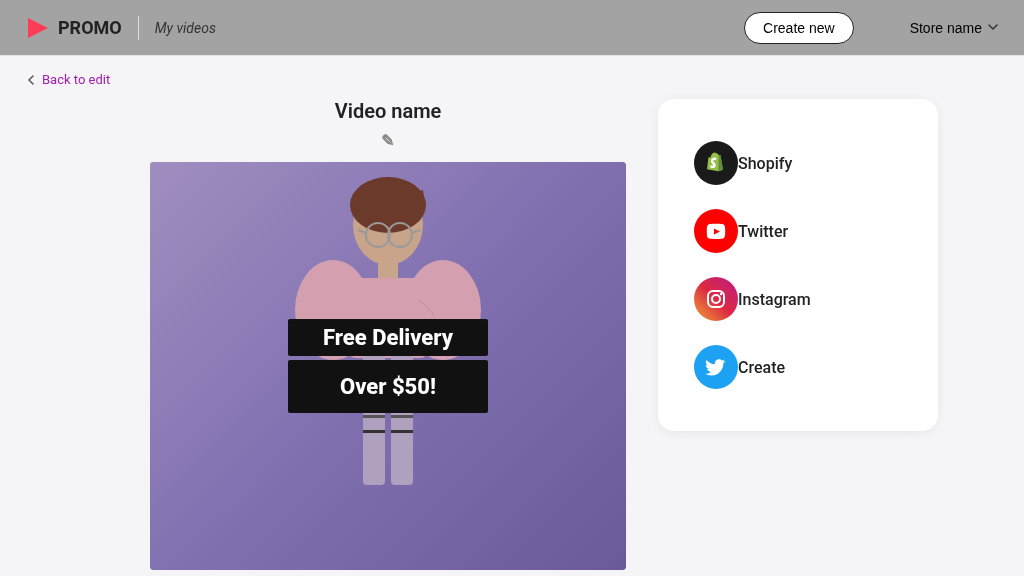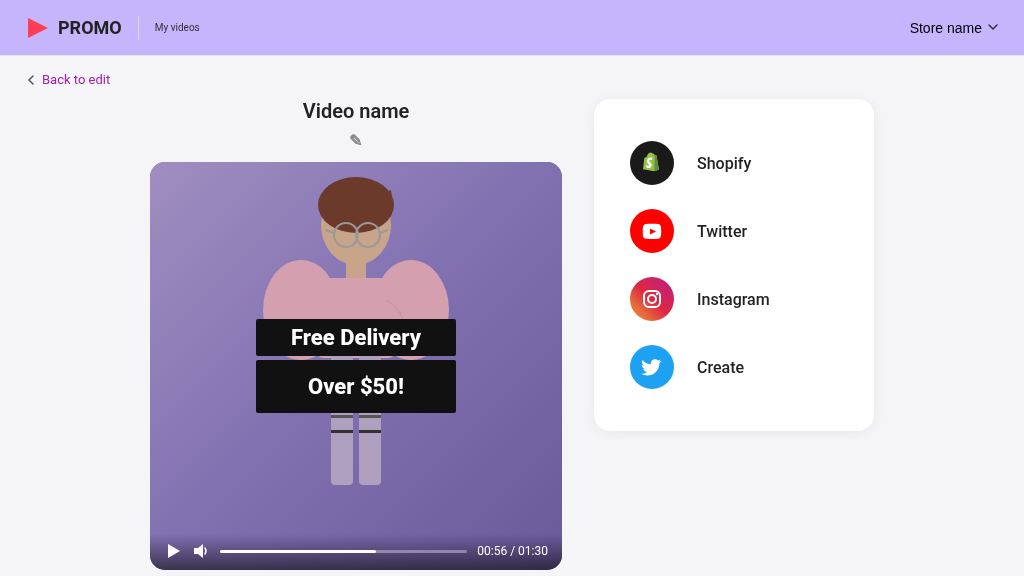--- a/index.html
+++ b/index.html
@@ -1,28 +1,28 @@
 <!DOCTYPE html>
 <html><head>
   <meta charset="utf-8">
   <style>
     * { box-sizing: border-box; margin: 0; padding: 0; }
     body { font-family: -apple-system, BlinkMacSystemFont, 'Segoe UI', Roboto, sans-serif; background: #f5f5f7; min-height: 576px; }
 
     
     .header {
       display: flex; align-items: center; justify-content: space-between;
-      background: #c4b5fd; padding: 0 24px; height: 56px;
+      background: #a3a3a3; padding: 0 24px; height: 56px;
       border-bottom: 1px solid #e5e5e5;
     }
     .header-left { display: flex; align-items: center; gap: 16px; }
     .logo { display: flex; align-items: center; gap: 6px; font-weight: 700; font-size: 18px; color: #222; }
     .logo-icon { width: 28px; height: 28px; }
     .nav-divider { width: 1px; height: 24px; background: #ddd; }
-    .nav-link { font-size: 10px; color: #333; cursor: pointer; }
+    .nav-link { font-size: 14px; color: #333; cursor: pointer; font-style: italic; }
     .header-right { display: flex; align-items: center; gap: 12px; }
     .create-new-btn {
       border: 1.5px solid #222; background: #fff; border-radius: 20px;
       padding: 7px 18px; font-size: 14px; font-weight: 500; cursor: pointer;
     }
     .store-btn {
       display: flex; align-items: flex-start; gap: 4px;
       font-size: 14px; font-weight: 500; cursor: pointer; background: none; border: none; margin-left: 44px;
     }
 
@@ -42,21 +42,21 @@
 
     
     .video-section { flex: 0 0 auto; }
     .video-title {
       display: flex; align-items: center; gap: 8px;
       font-size: 20px; font-weight: 600; margin-bottom: 12px; color: #222; flex-direction: column;
     }
     .edit-icon { cursor: pointer; color: #888; font-size: 16px; }
 
     .video-container {
-      width: 412px; height: 408px; border-radius: 15px; overflow: hidden;
+      width: 476px; height: 408px; border-radius: 4px; overflow: hidden;
       position: relative; background: #7b6fa0;
     }
     .video-bg {
       width: 100%; height: 100%; background: linear-gradient(135deg, #a08ec0 0%, #8070b0 50%, #6a5a9a 100%);
       position: relative;
       display: flex; align-items: center; justify-content: center;
     }
     .video-overlay-text {
       position: absolute; top: 50%; left: 50%; transform: translate(-50%, -50%);
       display: flex; flex-direction: column; align-items: center; gap: 4px;
@@ -88,21 +88,21 @@
     
     .platform-panel {
       background: #fff; border-radius: 16px; padding: 32px 28px;
       width: 280px; box-shadow: 0 2px 12px rgba(0,0,0,0.06);
     }
     .panel-title {
       font-size: 22px; font-weight: 700; color: #222; margin-bottom: 24px; line-height: 1.3;
     }
     .platform-list { display: flex; flex-direction: column; gap: 4px; }
     .platform-item {
-      display: flex; align-items: center; gap: 23px;
+      display: flex; align-items: center; gap: 0;
       padding: 10px 8px; border-radius: 8px; cursor: pointer;
       transition: background 0.15s;
       text-align: center;
     }
     .platform-icon { width: 44px; height: 44px; border-radius: 50%; display: flex; align-items: center; justify-content: center; flex-shrink: 0; }
     .platform-name { font-size: 16px; color: #222; font-weight: 500; }
 
     
     .icon-shopify { background: #1a1a1a; }
     .icon-facebook { background: #1877F2; }
@@ -120,20 +120,21 @@
     <div class="logo">
       <svg class="logo-icon" viewBox="0 0 28 28">
         <polygon points="4,4 24,14 4,24" fill="#FF3D57"></polygon>
       </svg>
       <span>PROMO</span>
     </div>
     <div class="nav-divider"></div>
     <span class="nav-link">My videos</span>
   </div>
   <div class="header-right">
+    <button class="create-new-btn">Create new</button>
     <button class="store-btn">
       <span>Store name</span>
       <svg width="14" height="14" viewBox="0 0 14 14">
           <path d="M3 5l4 4 4-4" stroke="#333" stroke-width="1.5" fill="none" stroke-linecap="round"></path>
         </svg>
     </button>
   </div>
 </header>
 
 <div class="back-bar">
@@ -195,39 +196,20 @@
           <line x1="88" y1="63" x2="80" y2="60" stroke="#999" stroke-width="2"></line>
           <line x1="134" y1="63" x2="142" y2="60" stroke="#999" stroke-width="2"></line>
         </svg>
 
         <div class="video-overlay-text">
           <div class="overlay-line1">Free Delivery</div>
           <div class="overlay-line2">Over $50!</div>
         </div>
       </div>
 
-      <div class="video-controls">
-        <button class="ctrl-btn">
-          <svg width="18" height="18" viewBox="0 0 18 18">
-              <polygon points="4,2 16,9 4,16" fill="#fff"></polygon>
-            </svg>
-        </button>
-        <button class="ctrl-btn">
-          <svg width="18" height="18" viewBox="0 0 18 18">
-            <polygon points="2,6 6,6 11,2 11,16 6,12 2,12" fill="#fff"></polygon>
-            <path d="M13,6 Q15,9 13,12" stroke="#fff" stroke-width="1.5" fill="none" stroke-linecap="round"></path>
-          </svg>
-        </button>
-        <div class="progress-bar-bg">
-          <div class="progress-bar-fill"></div>
-        </div>
-        <span class="time-display">
-          <span>00:56</span> / <span>01:30</span>
-        </span>
-      </div>
     </div>
   </div>
 
   <div class="platform-panel">
     <div class="platform-list">
 
       <div class="platform-item">
         <div class="platform-icon icon-shopify">
           <svg width="26" height="26" viewBox="0 0 26 26">
             <path d="M17.5 5.5 C17.3 5.3 17 5.2 16.7 5.3 L15.8 5.5 C15.5 4.5 14.8 3.2 13.4 3.2 C13.3 3.2 13.2 3.2 13.1 3.3 C12.7 2.8 12.2 2.6 11.8 2.6 C9.2 2.6 8 5.6 7.6 7.2 L6.0 7.6 C5.4 7.8 5.4 7.8 5.3 8.4 L4 19.2 L15.3 21.2 L20 19.8 L17.5 5.5 Z" fill="#96bf48"></path>

